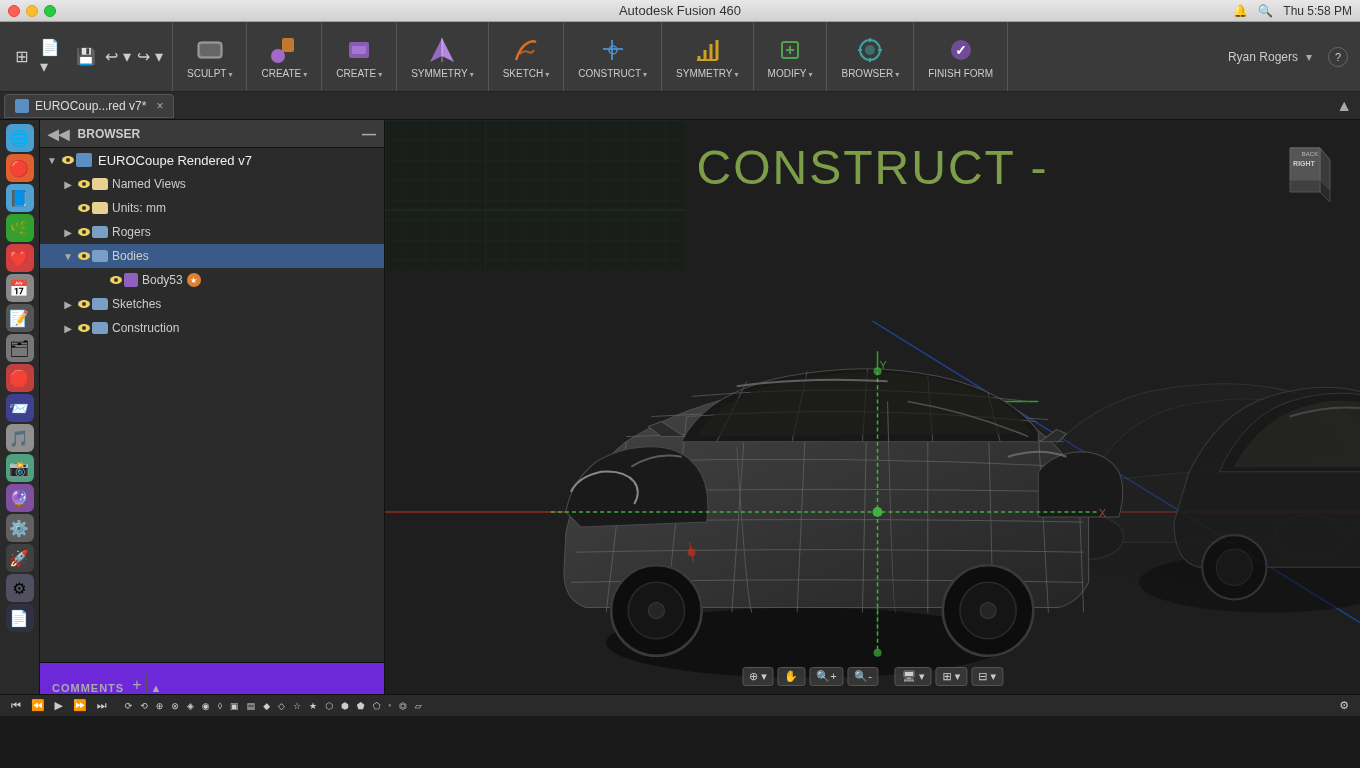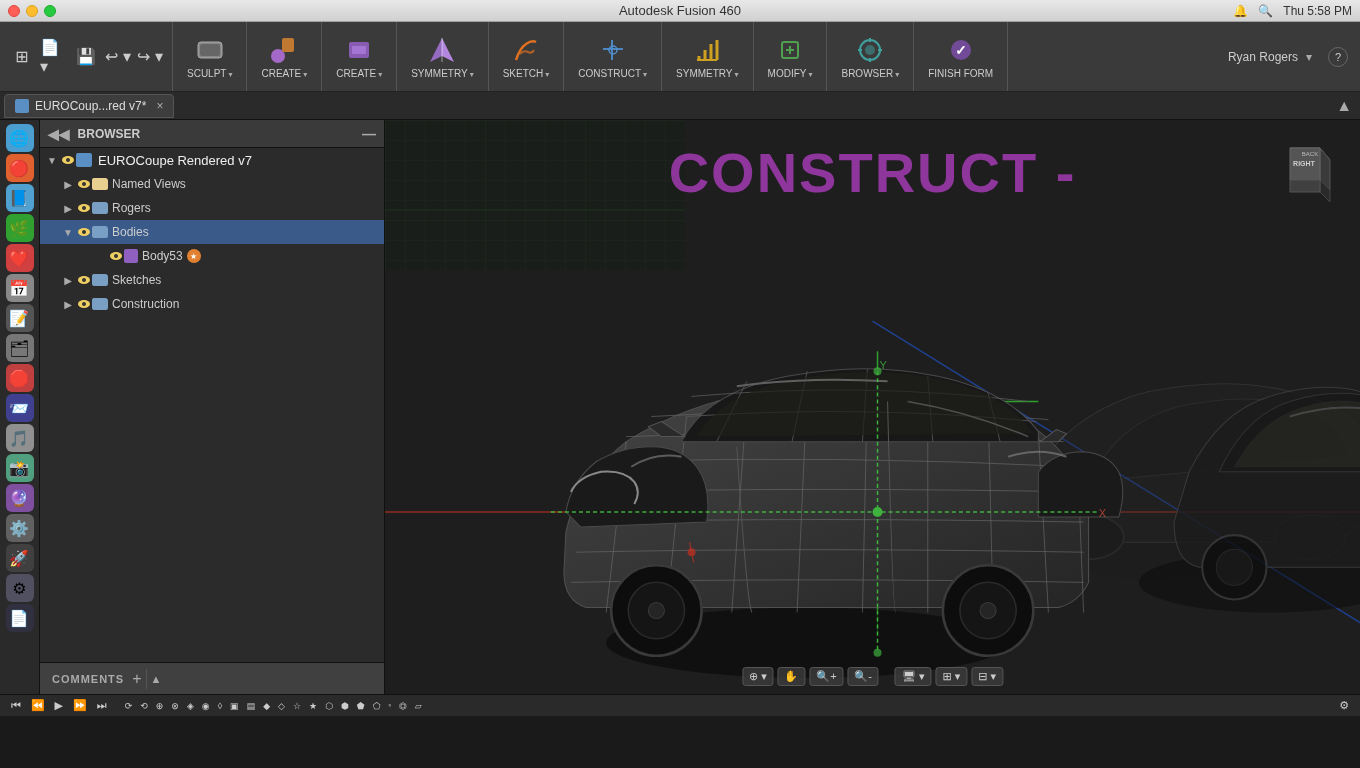--- a/index.html
+++ b/index.html
@@ -172,23 +172,23 @@
       overflow: hidden;
       background: #1e1e1e;
     }
 
     
     .construct-label {
       position: absolute;
       top: 20px;
       left: 50%;
       transform: translateX(-50%);
-      color: #d946ef;
-      font-size: 56px;
-      font-weight: bold;
+      color: #bef264;
+      font-size: 48px;
+      font-weight: normal;
       letter-spacing: 2px;
       pointer-events: none;
       opacity: 0.6;
     }
 
     
     .view-cube {
       position: absolute;
       top: 20px;
       right: 20px;
@@ -538,20 +538,30 @@
           <div class="tree-toggle">▶</div>
           <div class="tree-eye">
             <div class="eye-icon">
                 <div class="eye-pupil"></div>
               </div>
           </div>
           <div class="tree-folder tree-folder-yellow"></div>
           <span>Named Views</span>
         </div>
 
+        <div class="tree-item tree-indent-1">
+          <div class="tree-toggle" style="visibility:hidden">▶</div>
+          <div class="tree-eye">
+            <div class="eye-icon">
+                <div class="eye-pupil"></div>
+              </div>
+          </div>
+          <div class="tree-folder tree-folder-yellow"></div>
+          <span>Units: mm</span>
+        </div>
 
         <div class="tree-item tree-indent-1">
           <div class="tree-toggle">▶</div>
           <div class="tree-eye">
             <div class="eye-icon">
                 <div class="eye-pupil"></div>
               </div>
           </div>
           <div class="tree-folder"></div>
           <span>Rogers</span>
@@ -598,21 +608,21 @@
           <div class="tree-eye">
             <div class="eye-icon">
                 <div class="eye-pupil"></div>
               </div>
           </div>
           <div class="tree-folder"></div>
           <span>Construction</span>
         </div>
       </div>
 
-      <div style="height:32px;background:#404040;border-top:1px solid #111;display:flex;align-items:center;padding:0 12px;">
+      <div style="height:32px;background:#6d28d9;border-top:1px solid #111;display:flex;align-items:flex-end;padding:0 12px;">
         <span style="font-size:11px;color:#aaa;font-weight:bold;letter-spacing:1px;">COMMENTS</span>
         <span class="comments-plus">+</span>
         <div class="comments-divider"></div>
         <span style="color:#aaa;font-size:11px;">▲</span>
       </div>
     </div>
 
     <div id="viewport">
 
       <svg class="grid-overlay" xmlns="http://www.w3.org/2000/svg">

